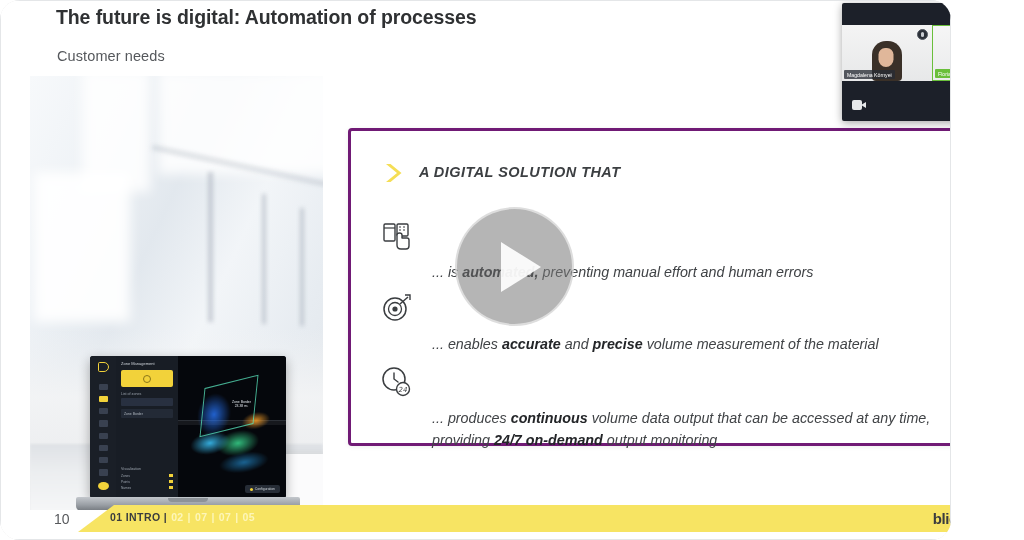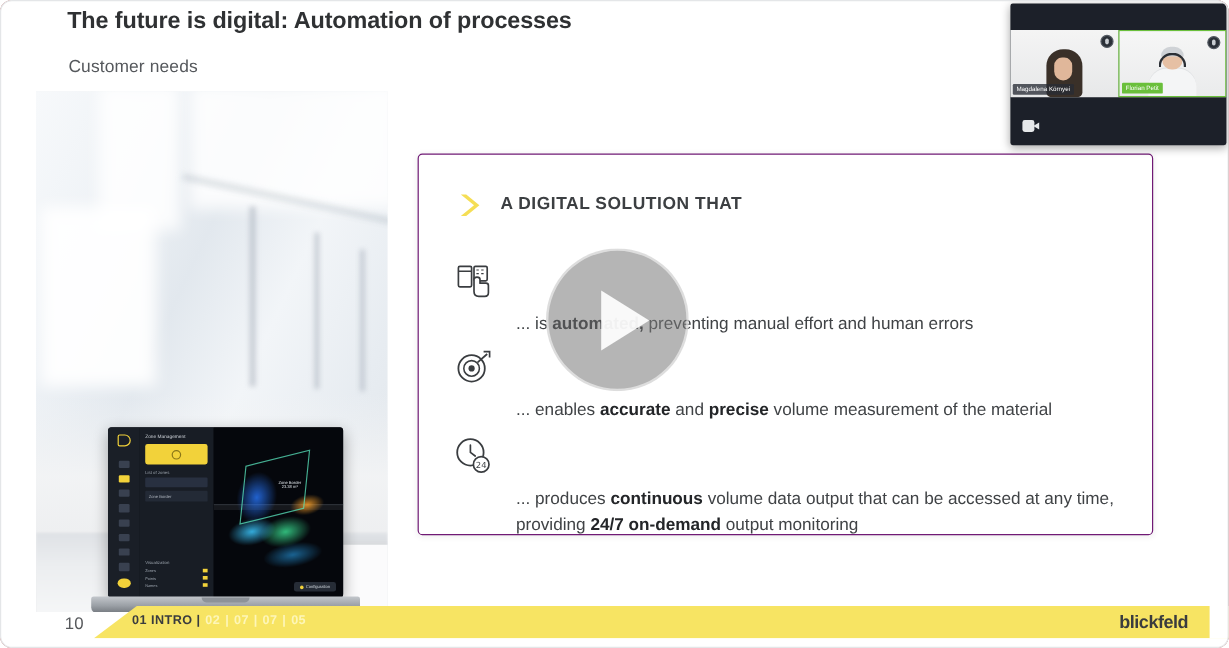--- a/index.html
+++ b/index.html
@@ -7,24 +7,24 @@
   html, body {
     width: 1024px;
     height: 540px;
     background: #ffffff;
     font-family: "Liberation Sans", sans-serif;
     overflow: hidden;
   }
 
   #app {
     position: relative;
-    width: 1024px;
+    width: 951px;
     height: 540px;
-    background: #7f1d1d;
-    border-radius: 10px;
+    background: #e5e5e5;
+    border-radius: 20px;
     overflow: hidden;
   }
 
   
   .slide {
     position: absolute;
     left: 0; top: 0;
     width: 1024px; height: 540px;
     background: #ffffff;
   }
@@ -231,23 +231,24 @@
     display: flex; align-items: center; gap: 2px;
   }
   .view-btn i { width: 3px; height: 3px; background: #f2d23a; display: block; border-radius: 50%; }
 
   
   .content-card {
     position: absolute;
     left: 348px; top: 128px;
     width: 613px; height: 318px;
     background: #ffffff;
-    border: 1px solid #701a75;
+    border: 3px solid #701a75;
     border-radius: 4px;
     box-shadow: 0 1px 5px rgba(0,0,0,.07);
+    font-style: italic;
   }
   .card-heading {
     position: absolute;
     left: 68px; top: 33px;
     font-size: 14.5px; font-weight: bold;
     color: #3c3f42; letter-spacing: .45px;
   }
   .chevron-icon {
     position: absolute;
     left: 29px; top: 28px;

